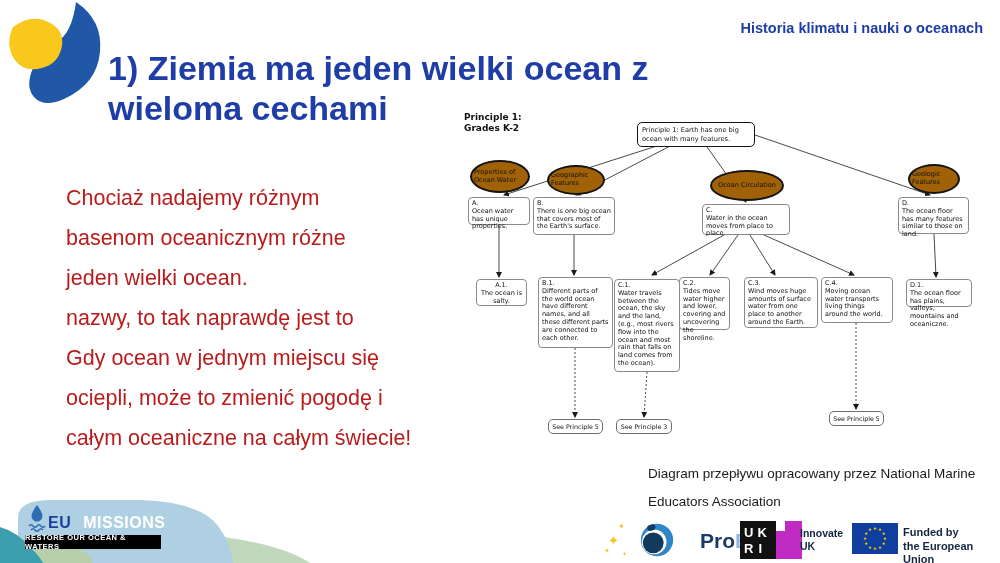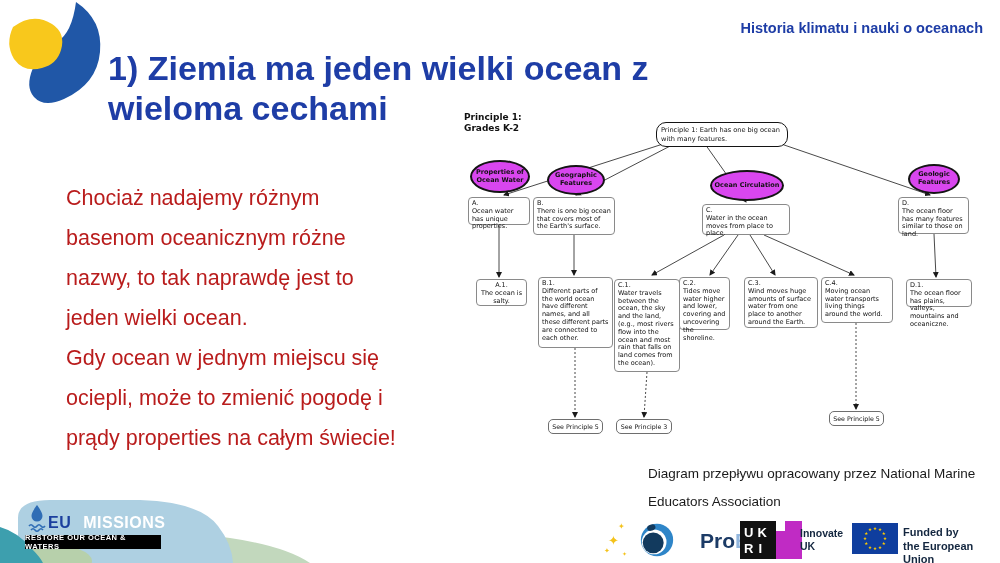--- a/index.html
+++ b/index.html
@@ -10,25 +10,25 @@
   
   .hdr{position:absolute;top:20px;right:17px;font-size:14.5px;font-weight:bold;color:#1e3da6;}
   .title{position:absolute;left:108px;top:48px;font-size:34px;font-weight:bold;color:#1e3da6;line-height:40px;}
   .bodytext{position:absolute;left:66px;top:178px;font-size:21.5px;line-height:40px;color:#b91c1c;}
   .caption{position:absolute;left:648px;top:460px;font-size:13.5px;line-height:28px;color:#1a1a1a;}
 
   
   .diagram{position:absolute;left:458px;top:108px;width:534px;height:350px;font-family:"DejaVu Sans",sans-serif;}
   .diagram svg.connectors{position:absolute;left:0;top:0;}
   .dlabel{position:absolute;left:6px;top:4px;font-size:9px;font-weight:bold;line-height:11px;color:#111;}
-  .droot{position:absolute;left:179px;top:14px;width:132px;box-sizing:border-box;border:1.8px solid #141414;
-         border-radius:10px;background:#fff;font-size:6.6px;line-height:1.3;padding:3px 4px;margin-left:19px;}
-  .doval{position:absolute;border:2px solid #141414;border-radius:50%;background:#d946ef;font-weight:bold;
+  .droot{position:absolute;left:179px;top:14px;width:118px;box-sizing:border-box;border:1.8px solid #141414;
+         border-radius:5px;background:#fff;font-size:6.6px;line-height:1.3;padding:3px 4px;}
+  .doval{position:absolute;border:2px solid #141414;border-radius:50%;background:#a16207;font-weight:normal;
          font-size:6.5px;line-height:1.2;display:flex;align-items:center;justify-content:center;
-         text-align:center;box-sizing:border-box;padding:2px;}
+         text-align:left;box-sizing:border-box;padding:2px;}
   .dnode{position:absolute;border:1px solid #8a8a8a;border-radius:4px;background:#fff;font-size:6.5px;
          line-height:1.2;padding:2px 3px;box-sizing:border-box;}
   .dnode .nid{display:block;}
   .dsee{position:absolute;border:1px solid #6e6e6e;border-radius:5px;background:#fff;font-size:6.3px;
         display:flex;align-items:center;justify-content:center;box-sizing:border-box;}
 
   
   .missions-banner{position:absolute;left:25px;top:535px;width:136px;height:14px;background:#000000;
       color:#fff;font-size:7.5px;font-weight:bold;letter-spacing:.5px;display:flex;align-items:center;justify-content:center;}
   .missions-name{position:absolute;left:48px;top:514px;font-size:16px;font-weight:bold;letter-spacing:.5px;}
@@ -54,25 +54,25 @@
   <div class="hdr">Historia klimatu i nauki o oceanach</div>
 
   <div class="title">
     <div>1) Ziemia ma jeden wielki ocean z</div>
     <div>wieloma cechami</div>
   </div>
 
   <div class="bodytext">
     <div>Chociaż nadajemy różnym</div>
     <div>basenom oceanicznym różne</div>
+    <div>jeden wielki ocean.</div>
     <div>nazwy, to tak naprawdę jest to</div>
-    <div>jeden wielki ocean.</div>
     <div>Gdy ocean w jednym miejscu się</div>
     <div>ociepli, może to zmienić pogodę i</div>
-    <div>prądy properties na całym świecie!</div>
+    <div>całym oceaniczne na całym świecie!</div>
   </div>
 
   <div class="diagram">
     <svg class="connectors" width="534" height="350">
       <defs>
         <marker id="arw" markerWidth="6" markerHeight="6" refX="5" refY="3" orient="auto" markerUnits="userSpaceOnUse">
           <path d="M0,0 L6,3 L0,6 Z" fill="#1a1a1a"></path>
         </marker>
       </defs>
       <g stroke="#1a1a1a" stroke-width="0.8" fill="none">

